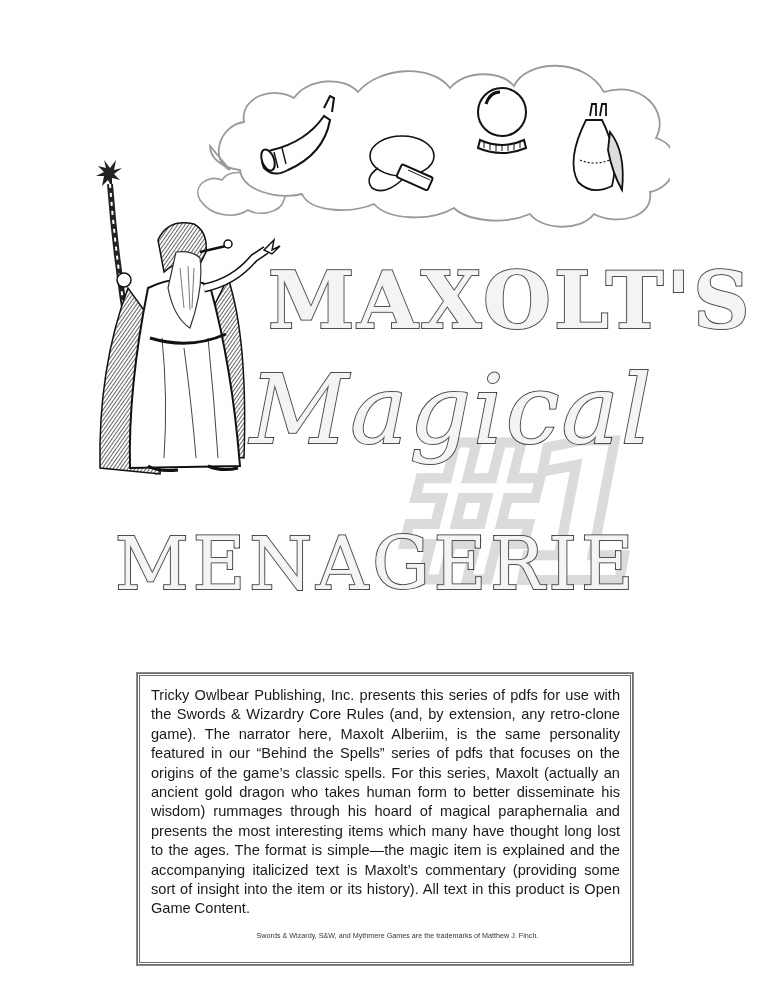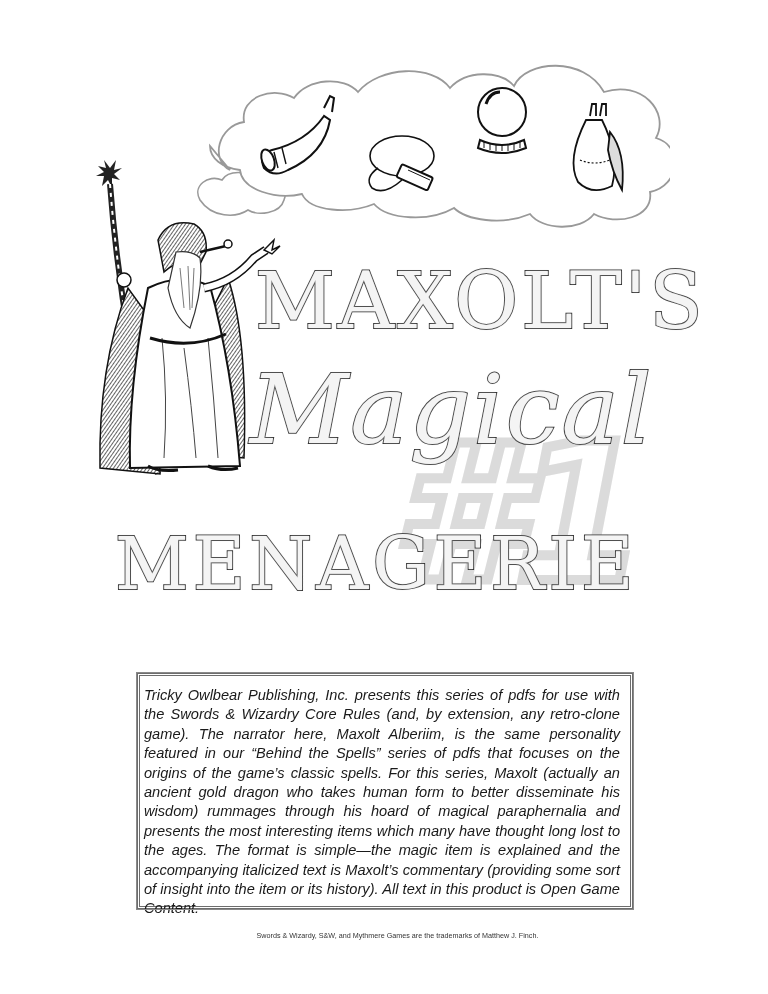--- a/index.html
+++ b/index.html
@@ -19,45 +19,44 @@
     .title-line {
       position: absolute;
       font-family: "DejaVu Serif", serif;
       color: #f4f4f4;
       -webkit-text-stroke: 2px #2a2a2a;
       paint-order: stroke fill;
       text-shadow: 0 0 2px #bbb;
       white-space: nowrap;
       line-height: 1;
     }
-    #title-1 { left: 255px; top: 262px; font-size: 78px; letter-spacing: 3px; font-weight: normal; }
+    #title-1 { left: 268px; top: 262px; font-size: 78px; letter-spacing: 3px; font-weight: bold; }
     #title-2 { left: 250px; top: 362px; font-size: 96px; font-style: italic; letter-spacing: 2px; }
     #title-3 { left: 115px; top: 528px; font-size: 72px; letter-spacing: 4px; }
 
     #issue-mark {
       position: absolute; left: 392px; top: 420px;
       font-family: "DejaVu Sans", sans-serif;
       font-size: 190px; font-style: italic; font-weight: bold;
       color: transparent;
       -webkit-text-stroke: 10px #d8d8d8;
       opacity: 0.9;
       line-height: 1;
       letter-spacing: -10px;
     }
 
     
     #intro-box {
-      left: 137px; top: 673px; width: 496px; height: 236px;
+      left: 137px; top: 673px; width: 496px; height: 292px;
       box-sizing: border-box;
       border: 3px double #6d6d6d;
       outline: 1px solid #8a8a8a;
       outline-offset: 0px;
       background: #fff;
-      padding: 10px 10px 6px 4px;
-      font-style: italic;
+      padding: 10px 10px 6px 11px;
     }
     #intro-text {
       font-family: "Liberation Sans", sans-serif;
       font-size: 14.6px;
       line-height: 19.4px;
       text-align: justify;
       color: #1a1a1a;
       margin: 0;
     }
 

